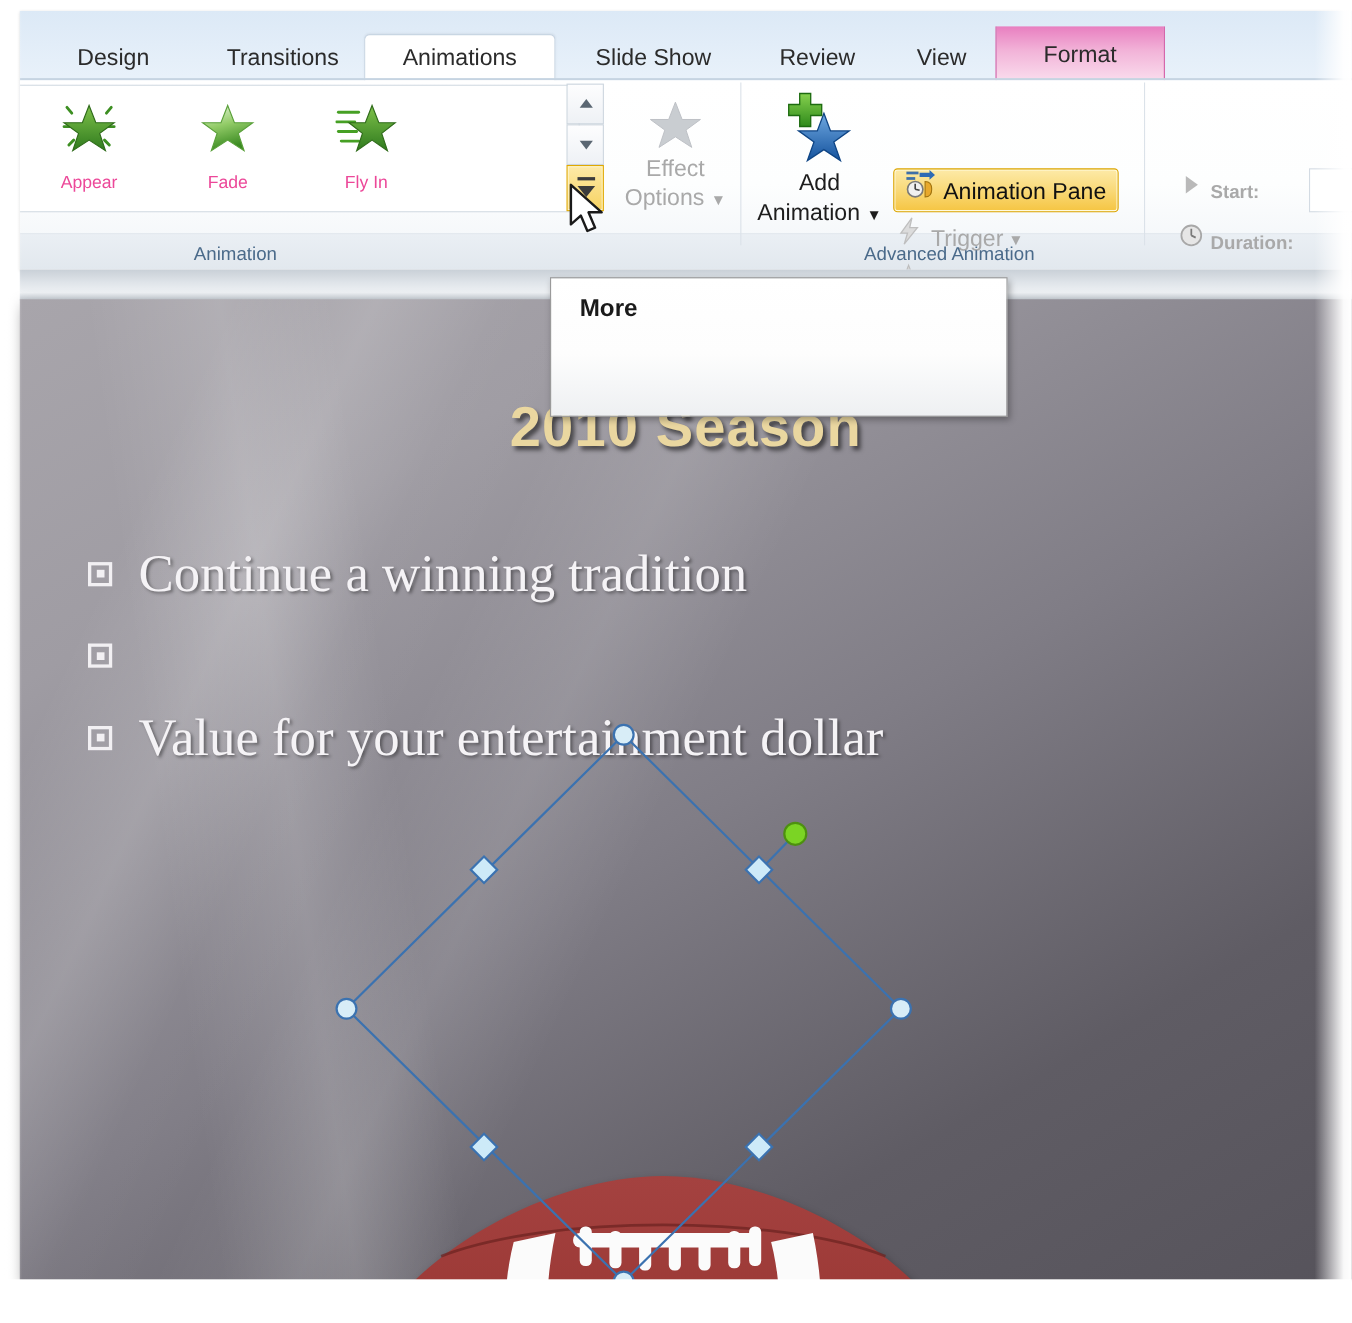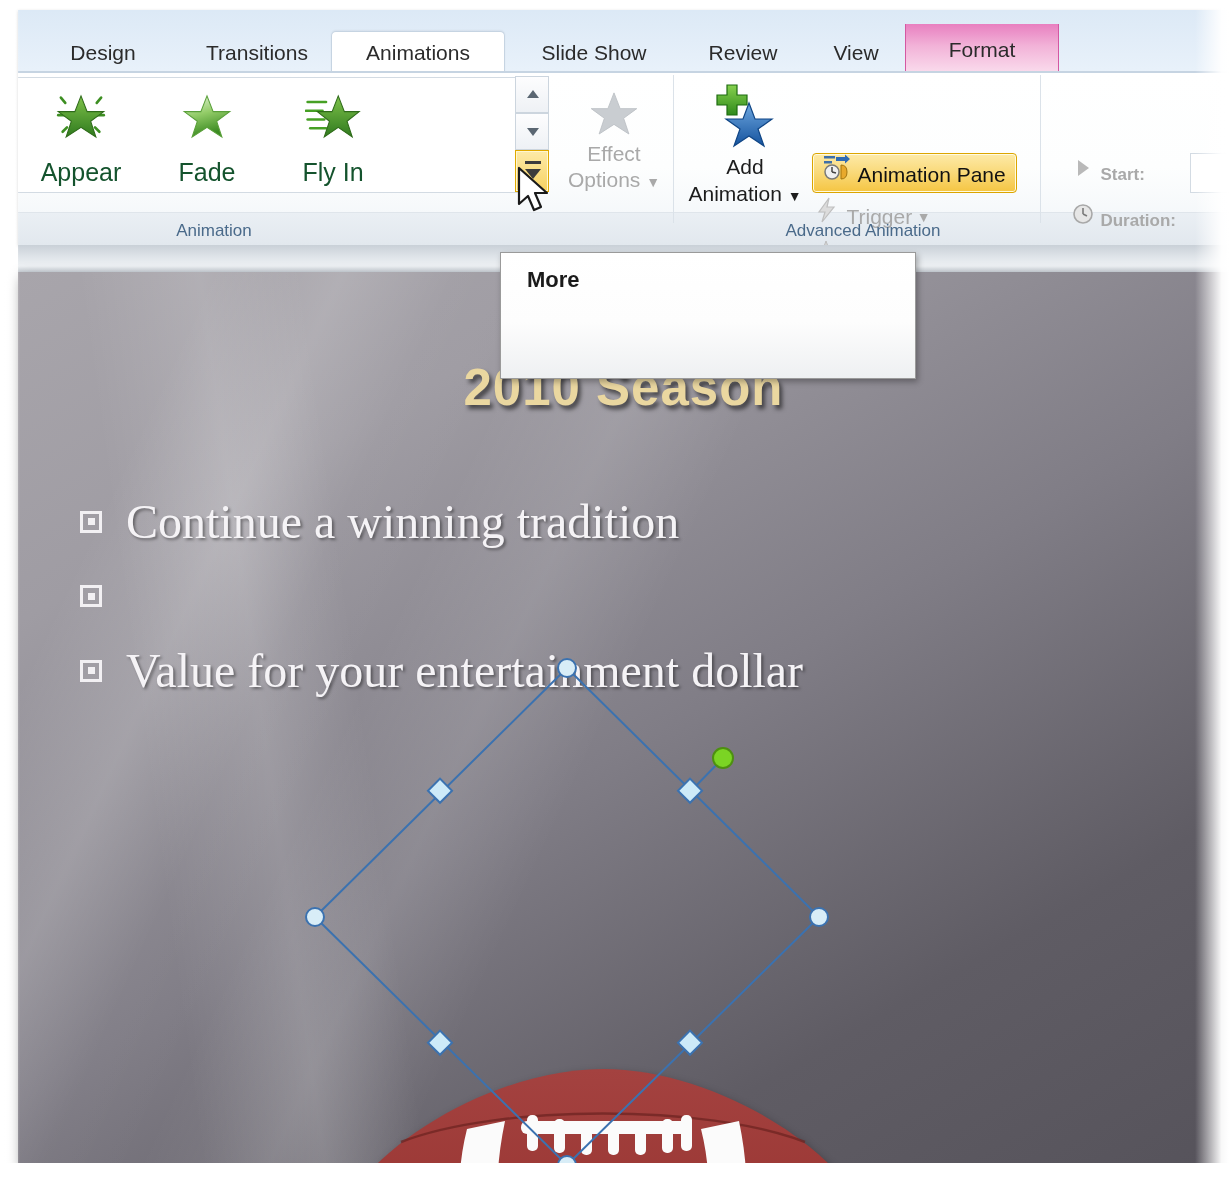--- a/index.html
+++ b/index.html
@@ -63,21 +63,21 @@
 
   
   #gallery{
     position:absolute;left:0px;top:4px;width:508px;height:114px;
     background:#ffffff;border:1px solid #d3dbe3;border-left:none;
   }
   .galitem{
     position:absolute;top:4px;width:126px;height:106px;text-align:center;cursor:default;
   }
   .galicon{height:68px;position:relative;}
-  .gallabel{font-size:25px;color:#14532d;margin-top:2px;}
+  .gallabel{font-size:16px;color:#ec4899;margin-top:2px;}
 
   .star{
     width:56px;height:56px;display:block;margin:6px auto 0;
   }
 
   
   #gscroll{
     position:absolute;left:497px;top:3px;width:34px;height:116px;
   }
   .gbtn{

